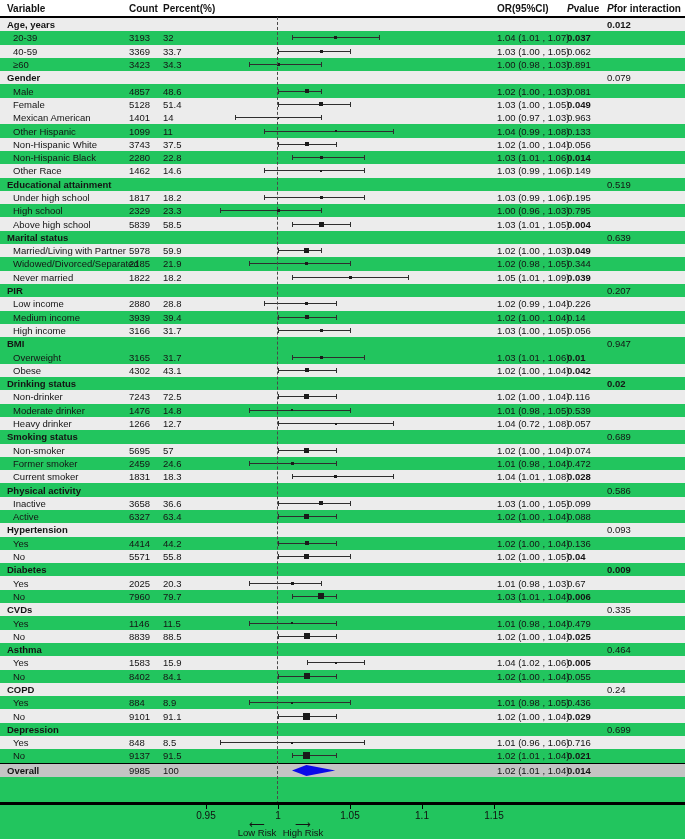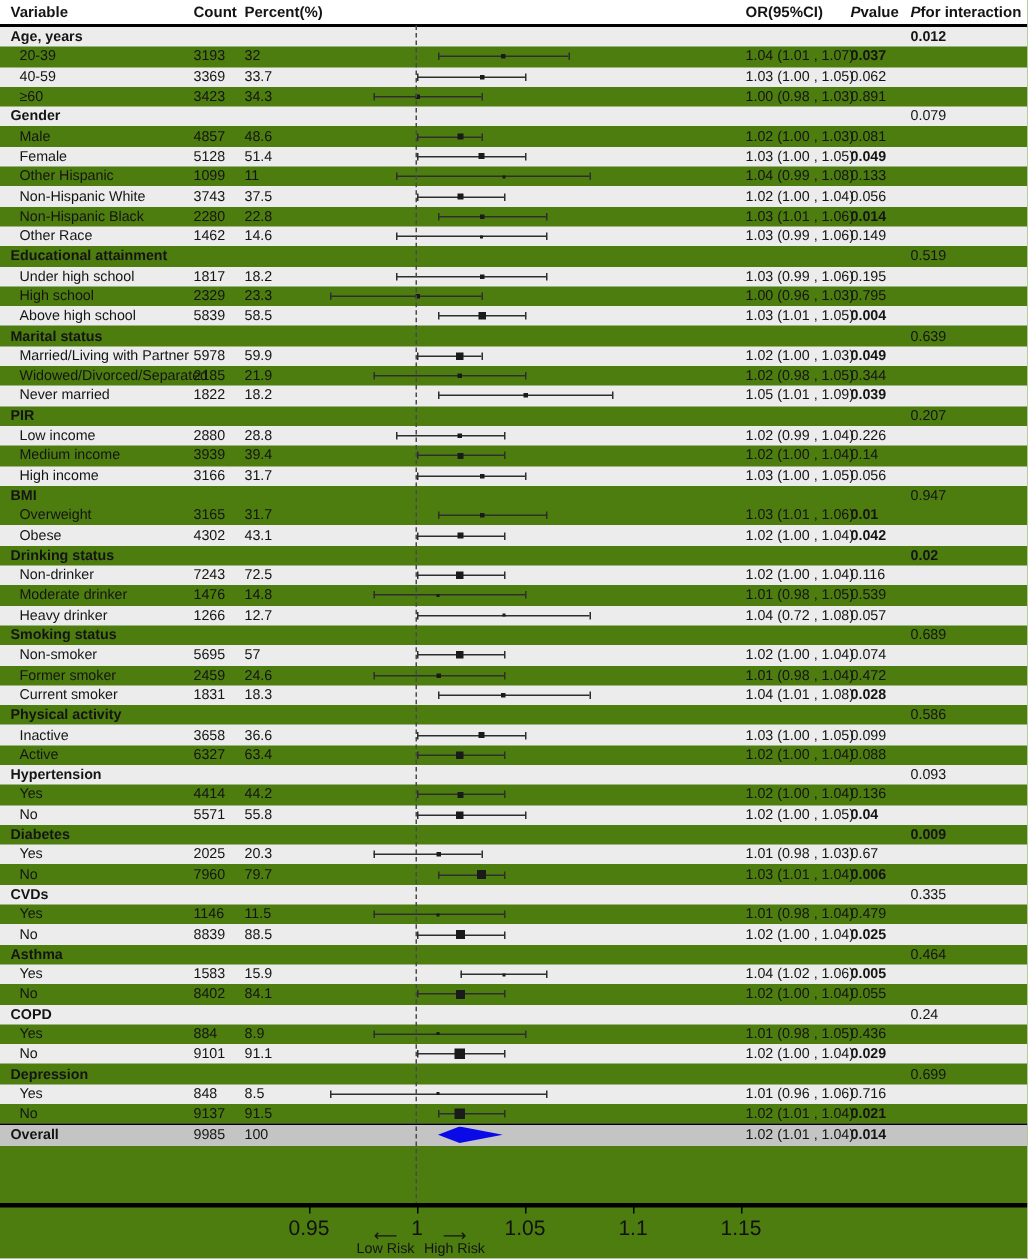--- a/index.html
+++ b/index.html
@@ -1,16 +1,16 @@
 <!DOCTYPE html>
 <html><head>
 <meta charset="utf-8">
 <style>
   html,body{margin:0;padding:0;background:#fff;}
-  .wrap{position:relative;width:685px;height:839px;background:#4d7c0f;
+  .wrap{position:relative;width:685px;height:839px;background:#22c55e;
         font-family:"Liberation Sans",sans-serif;font-size:9.5px;color:#141414;overflow:hidden;}
   
   .hdr-row{position:absolute;top:0;left:0;width:685px;height:16px;border-bottom:2px solid #000;
            font-weight:bold;font-size:10px;background:#fff;z-index:4;}
   .cell{position:absolute;top:0;height:100%;display:flex;align-items:center;white-space:nowrap;}
   .c-var{left:7px;} .c-count{left:129px;} .c-pct{left:163px;}
   .c-or{left:497px;} .c-p{left:567px;} .c-pint{left:607px;}
   
   .rows{position:absolute;top:18px;left:0;width:685px;z-index:1;}
   .frow{position:relative;height:13.3px;}
@@ -25,21 +25,21 @@
   .plotcell{position:absolute;left:190px;top:0;width:320px;height:100%;}
   .ci-line{position:absolute;top:50%;height:1px;margin-top:-0.5px;background:#2e2e2e;z-index:6;}
   .ci-cap{position:absolute;top:50%;width:1px;height:5px;margin-top:-2.5px;background:#2e2e2e;z-index:6;}
   .marker{position:absolute;top:50%;background:#1a1a1a;z-index:7;}
   .refline{position:absolute;left:277px;top:17px;height:787px;width:0;
            border-left:1px dashed #4a4a4a;z-index:5;}
   .table-bottom{position:absolute;left:0;width:685px;top:802px;height:2.5px;background:#000;z-index:8;}
   
   .axis{position:absolute;left:0;top:804px;width:685px;height:35px;z-index:3;}
   .tick{position:absolute;top:0;width:1px;height:5px;background:#000;}
-  .ticklbl{position:absolute;top:6px;transform:translateX(-50%);font-size:14px;color:#111;}
+  .ticklbl{position:absolute;top:6px;transform:translateX(-50%);font-size:10px;color:#111;}
   .risk{position:absolute;top:16px;width:64px;text-align:center;line-height:9px;}
   .risk .arrow{display:block;font-size:11px;line-height:8px;}
   .risk .rtext{display:block;font-size:9.5px;}
   svg.diamond{position:absolute;top:50%;margin-top:-5.5px;height:11px;z-index:7;}
 </style>
 </head>
 <body>
 
 <div class="wrap">
 
@@ -125,20 +125,33 @@
         <span class="cell c-pct">51.4</span>
         <span class="plotcell">
           <span class="ci-line" style="left: 88px; width: 72px;"></span>
           <span class="ci-cap" style="left: 88px;"></span>
           <span class="ci-cap" style="left: 160px;"></span>
           <span class="marker" style="width: 4px; height: 4px; left: 129.2px; margin-top: -2px;"></span>
         </span>
         <span class="cell c-or">1.03 (1.00 , 1.05)</span>
         <span class="cell c-p bold">0.049</span>
       </div>
+      <div class="frow item stripe">
+        <span class="cell lbl item-lbl">Mexican American</span>
+        <span class="cell c-count">1401</span>
+        <span class="cell c-pct">14</span>
+        <span class="plotcell">
+          <span class="ci-line" style="left: 44.8px; width: 86.4px;"></span>
+          <span class="ci-cap" style="left: 44.8px;"></span>
+          <span class="ci-cap" style="left: 131.2px;"></span>
+          <span class="marker" style="width: 2px; height: 2px; left: 87px; margin-top: -1px;"></span>
+        </span>
+        <span class="cell c-or">1.00 (0.97 , 1.03)</span>
+        <span class="cell c-p">0.963</span>
+      </div>
       <div class="frow item">
         <span class="cell lbl item-lbl">Other Hispanic</span>
         <span class="cell c-count">1099</span>
         <span class="cell c-pct">11</span>
         <span class="plotcell">
           <span class="ci-line" style="left: 73.6px; width: 129.6px;"></span>
           <span class="ci-cap" style="left: 73.6px;"></span>
           <span class="ci-cap" style="left: 203.2px;"></span>
           <span class="marker" style="width: 2px; height: 2px; left: 144.6px; margin-top: -1px;"></span>
         </span>

